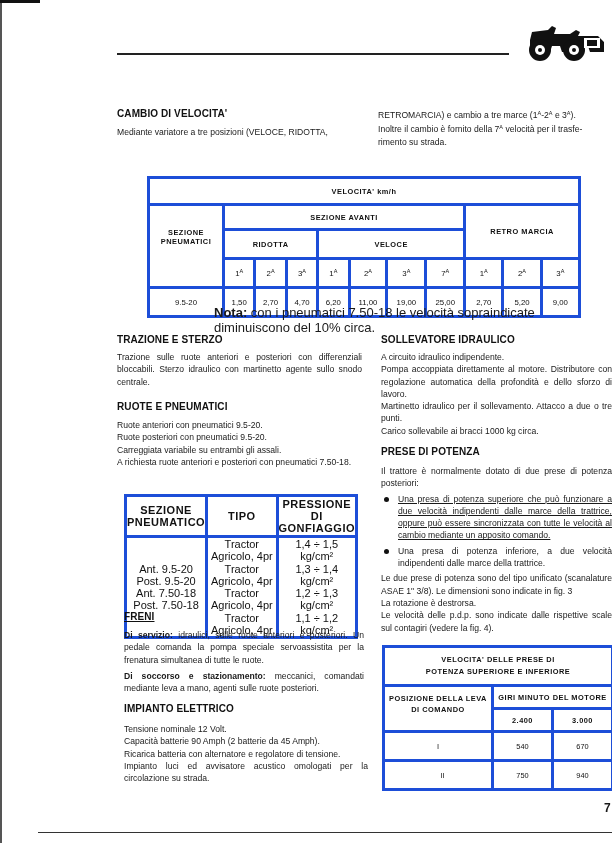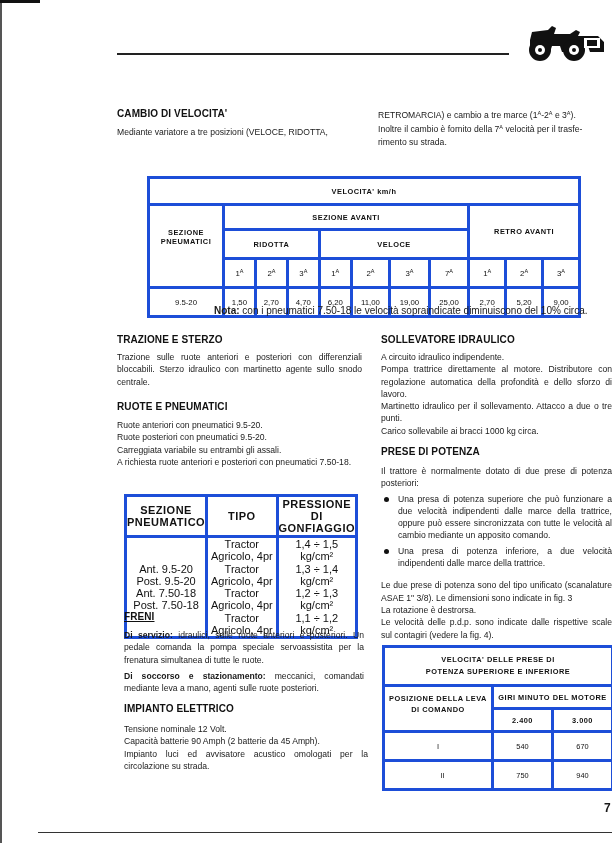--- a/index.html
+++ b/index.html
@@ -23,21 +23,21 @@
 
   table { border-collapse: collapse; position: absolute; }
   td { border: 3px solid #1d4ed8; text-align: center; font-size: 7.8px; padding: 0; color: #111; }
   .th { font-weight: bold; font-size: 7.4px; letter-spacing: 0.5px; }
   .speed td { height: 26px; }
   .tires td { font-size: 11px; }
   .pto td { font-size: 7.4px; }
 
   .bullet { position: relative; padding-left: 17px; }
   .bullet::before { content: ""; position: absolute; left: 3px; top: 4px; width: 5px; height: 5px; border-radius: 50%; background: #111; }
-  .note { font-size: 10px; }
+  .note { font-size: 13px; }
   .pagenum { font-weight: bold; font-size: 12px; }
 </style>
 </head>
 <body>
 
 <div class="abs leftbar"></div>
 <div class="abs topleft"></div>
 <div class="abs header-rule"></div>
 
 <div class="abs tractor">
@@ -63,21 +63,21 @@
 </div>
 
 <table class="speed" style="left:147px; top:176px; width:434px;">
   <tbody>
       <tr>
     <td colspan="11" class="th" style="height:24px;">VELOCITA' km/h</td>
   </tr>
   <tr>
     <td rowspan="3" class="th" style="width:72px; vertical-align:top; padding-top:22px;">SEZIONE PNEUMATICI</td>
     <td colspan="7" class="th" style="height:22px;">SEZIONE AVANTI</td>
-    <td colspan="3" rowspan="2" class="th">RETRO AVANTI</td>
+    <td colspan="3" rowspan="2" class="th">RETRO MARCIA</td>
   </tr>
   <tr>
     <td colspan="3" class="th" style="height:19px;">RIDOTTA</td>
     <td colspan="4" class="th">VELOCE</td>
   </tr>
   <tr>
     <td><span>1</span><sup>A</sup></td>
     <td><span>2</span><sup>A</sup></td>
     <td><span>3</span><sup>A</sup></td>
     <td><span>1</span><sup>A</sup></td>
@@ -147,36 +147,37 @@
   </table>
 
 <div class="abs h" style="left:124px; top:611px;text-decoration:underline;">FRENI</div>
 <div class="abs p just" style="left:124px; top:629px; width:240px;"><b>Di servizio:</b><span> idraulici, sulle ruote anteriori e posteriori. Un pedale comanda la pompa speciale servoassistita per la frenatura simultanea di tutte le ruote.</span></div>
 <div class="abs p just" style="left:124px; top:670px; width:240px;"><b>Di soccorso e stazionamento:</b><span> meccanici, comandati mediante leva a mano, agenti sulle ruote posteriori.</span></div>
 
 <div class="abs h" style="left:124px; top:703px;">IMPIANTO ELETTRICO</div>
 <div class="abs p just" style="left:124px; top:723px; width:244px;">
   <div>Tensione nominale 12 Volt.</div>
   <div>Capacità batterie 90 Amph (2 batterie da 45 Amph).</div>
+  <div>Ricarica batteria con alternatore e regolatore di tensione.</div>
   <div>Impianto luci ed avvisatore acustico omologati per la circolazione su strada.</div>
 </div>
 
 <div class="abs h" style="left:381px; top:334px;">SOLLEVATORE IDRAULICO</div>
 <div class="abs p just" style="left:381px; top:351px; width:231px;">
   <div>A circuito idraulico indipendente.</div>
-  <div>Pompa trattrice direttamente al motore. Distributore con regolazione automatica della profondità e dello sforzo di lavoro.</div>
+  <div>Pompa accoppiata direttamente al motore. Distributore con regolazione automatica della profondità e dello sforzo di lavoro.</div>
   <div>Martinetto idraulico per il sollevamento. Attacco a due o tre punti.</div>
   <div>Carico sollevabile ai bracci 1000 kg circa.</div>
 </div>
 
 <div class="abs h" style="left:381px; top:446px;text-align:center;">PRESE DI POTENZA</div>
 <div class="abs p just" style="left:381px; top:465px; width:231px;">
   <div style="margin-bottom:3px;">Il trattore è normalmente dotato di due prese di potenza posteriori:</div>
-  <div class="bullet" style="margin-bottom:3px;">Una presa di potenza superiore che può funzionare a due velocità indipendenti dalle marce della trattrice, oppure può essere sincronizzata con tutte le velocità al cambio mediante un apposito comando.</div>
-  <div class="bullet" style="margin-bottom:10px;">Una presa di potenza inferiore, a due velocità indipendenti dalle marce della trattrice.</div>
+  <div class="bullet" style="margin-bottom:3px;text-decoration:underline;">Una presa di potenza superiore che può funzionare a due velocità indipendenti dalle marce della trattrice, oppure può essere sincronizzata con tutte le velocità al cambio mediante un apposito comando.</div>
+  <div class="bullet" style="margin-bottom:3px;">Una presa di potenza inferiore, a due velocità indipendenti dalle marce della trattrice.</div>
   <div>Le due prese di potenza sono del tipo unificato (scanalature ASAE 1" 3/8). Le dimensioni sono indicate in fig. 3</div>
   <div>La rotazione è destrorsa.</div>
   <div>Le velocità delle p.d.p. sono indicate dalle rispettive scale sul contagiri (vedere la fig. 4).</div>
 </div>
 
 <table class="pto" style="left:382px; top:645px; width:232px;">
   <tbody>
       <tr>
     <td colspan="3" class="th" style="height:36px; line-height:12px;">
       <div>VELOCITA' DELLE PRESE DI</div>

